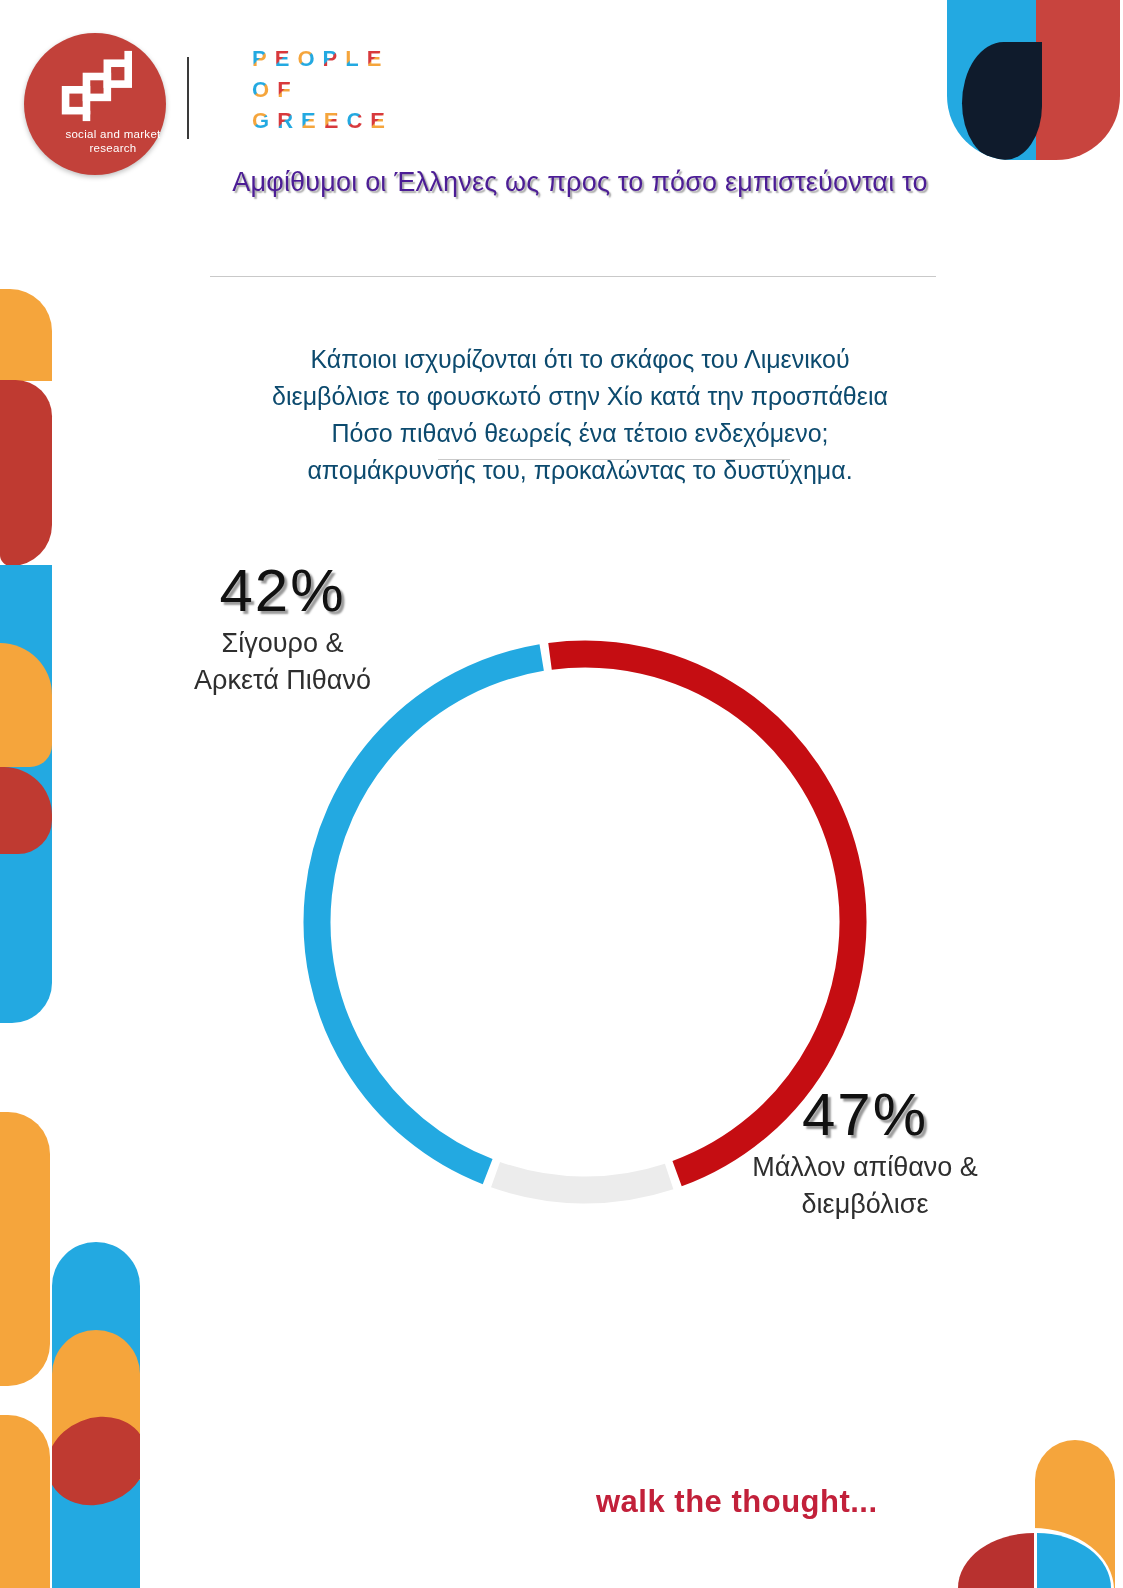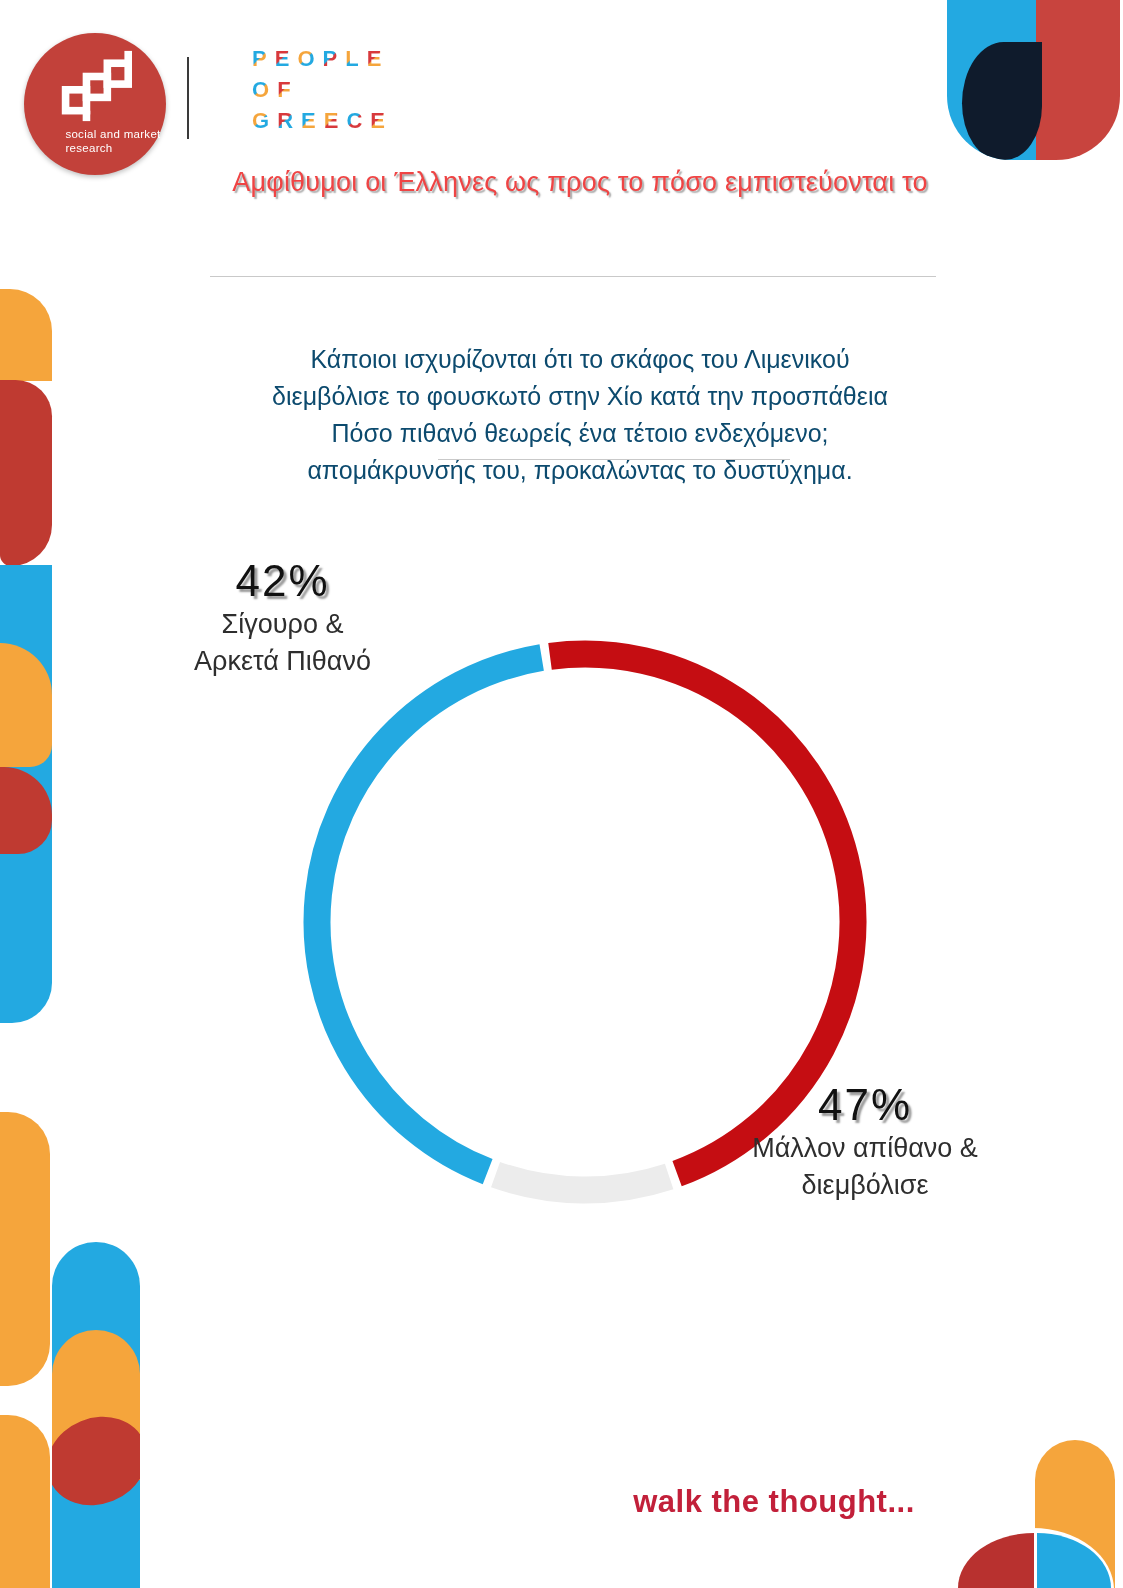--- a/index.html
+++ b/index.html
@@ -10,66 +10,66 @@
   .abs{position:absolute;}
 
   
   .logo-circle{
     left:24px;top:33px;width:142px;height:142px;border-radius:50%;
     background:#C2413A;box-shadow:0 2px 5px rgba(0,0,0,.25);
     display:flex;flex-direction:column;align-items:center;justify-content:flex-start;
   }
   .logo-glyph{margin-top:16px;}
   .logo-subtext{
-    color:#ffffff;font-size:11.5px;line-height:14px;text-align:left;margin-top:4px;
+    color:#ffffff;font-size:11.5px;line-height:14px;text-align:center;margin-top:4px;
     letter-spacing:.3px;
     margin-left:36px;
   }
   .brand-divider{left:187px;top:57px;width:2px;height:82px;background:#3a3a3a;}
   .wordmark{left:212px;top:44px;line-height:29px;}
   .wordmark .wm-line{white-space:nowrap;margin-left:40px;}
   .wordmark span{
     font-size:22px;font-weight:bold;letter-spacing:0;display:inline-block;
     margin-right:8px;
     -webkit-background-clip:text;background-clip:text;color:transparent;
   }
 
   
   .main-title{
-    left:100px;top:165px;width:960px;text-align:center;color:#ef4444;
+    left:100px;top:165px;width:960px;text-align:center;color:#4c1d95;
     font-size:27px;line-height:34px;letter-spacing:.2px;
     text-shadow:2px 2px 1.5px rgba(0,0,0,.35);
   }
   .main-title div{white-space:nowrap;}
   .title-rule{left:210px;top:276px;width:726px;height:1px;background:#c9c9c9;}
 
   
   .question{
     left:210px;top:341px;width:740px;text-align:center;color:#0c4a6e;
     font-size:25px;line-height:37px;
   }
   .question div{white-space:nowrap;}
   .question-underline{left:438px;top:459px;width:352px;height:1px;background:#c9c9c9;}
 
   
   .callout{text-align:center;}
   .callout .pct{
-    font-size:44px;color:#111;letter-spacing:2px;
+    font-size:60px;color:#111;letter-spacing:2px;
     text-shadow:3px 3px 2px rgba(0,0,0,.4);
   }
   .callout .cap{font-size:27px;line-height:37px;color:#2e2e2e;white-space:nowrap;}
   .callout-left{left:140px;top:556px;width:285px;}
   .callout-right{left:725px;top:1080px;width:280px;}
 
   
   .donut-svg{left:285px;top:622px;}
 
   
   .tagline{
-    left:584px;top:1484px;width:380px;text-align:center;
+    left:596px;top:1484px;width:380px;text-align:left;
     font-size:31px;font-weight:bold;color:#C2203A;letter-spacing:.5px;
   }
 
   
   .d-or{background:#F5A53C;}
   .d-rd{background:#BF3A31;}
   .d-bl{background:#23A9E1;}
   .decor{position:absolute;}
 
   .tr-corner{left:947px;top:0;width:173px;height:160px;border-radius:0 0 64px 64px;overflow:hidden;}

